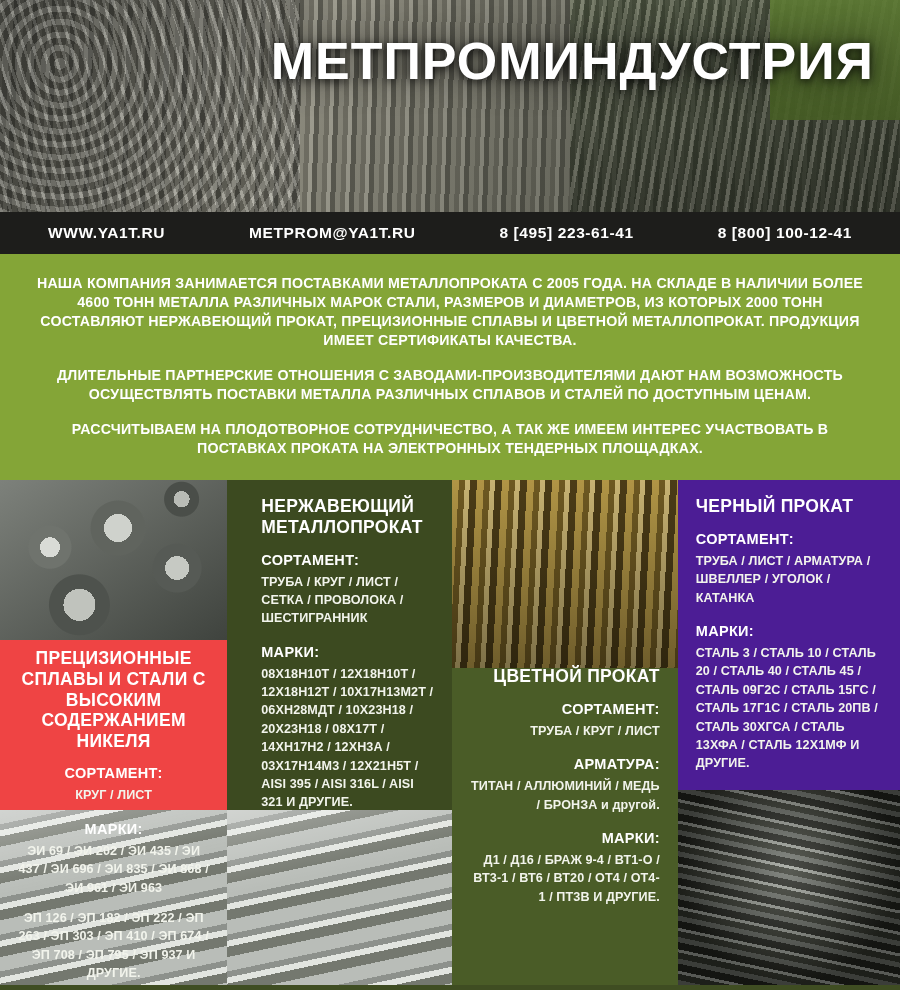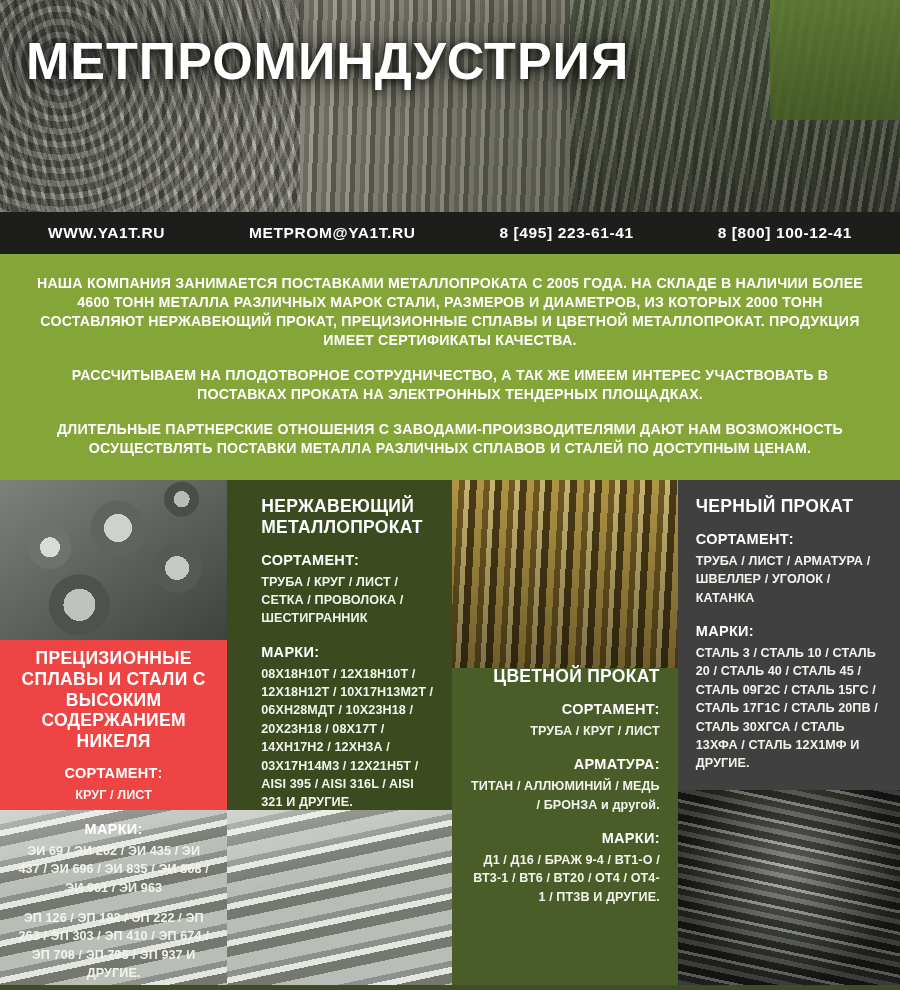--- a/index.html
+++ b/index.html
@@ -65,21 +65,21 @@
     position: absolute;
     right: 0; top: 0;
     width: 130px; height: 120px;
     background: linear-gradient(180deg, #5d7a33, #465d24);
     opacity: .9;
   }
   .hero-title-wrap {
     position: absolute;
     left: 0; right: 0;
     top: 28px;
-    text-align: left;
+    text-align: right;
   }
   .hero-title {
     display: inline-block;
     margin: 0;
     padding: 6px 26px 10px;
     color: #ffffff;
     font-size: 52px;
     line-height: 1.05;
     font-weight: bold;
     letter-spacing: 1px;
@@ -125,21 +125,21 @@
   .columns {
     display: flex;
     width: 900px;
     height: 505px;
     background: #3f4d22;
   }
   .col { position: relative; overflow: hidden; }
   .col-1 { width: 228px; background: #ef4444; }
   .col-2 { width: 209px; background: #3c4a20; padding-left: 16px; }
   .col-3 { width: 227px; background: #4a5c27; }
-  .col-4 { width: 223px; background: #404040; }
+  .col-4 { width: 223px; background: #4c1d95; }
 
   
   .photo {
     position: absolute;
     left: 0; right: 0;
     overflow: hidden;
   }
   .ph-pipes {
     top: 0; height: 160px;
     background:
@@ -243,22 +243,22 @@
 
   <div class="contact-bar">
     <span class="contact-item">WWW.YA1T.RU</span>
     <span class="contact-item">METPROM@YA1T.RU</span>
     <span class="contact-item">8 [495] 223-61-41</span>
     <span class="contact-item">8 [800] 100-12-41</span>
   </div>
 
   <div class="intro">
     <p>НАША КОМПАНИЯ ЗАНИМАЕТСЯ ПОСТАВКАМИ МЕТАЛЛОПРОКАТА С 2005 ГОДА. НА СКЛАДЕ В НАЛИЧИИ БОЛЕЕ 4600 ТОНН МЕТАЛЛА  РАЗЛИЧНЫХ МАРОК СТАЛИ, РАЗМЕРОВ И ДИАМЕТРОВ, ИЗ КОТОРЫХ 2000 ТОНН СОСТАВЛЯЮТ НЕРЖАВЕЮЩИЙ ПРОКАТ, ПРЕЦИЗИОННЫЕ СПЛАВЫ И ЦВЕТНОЙ МЕТАЛЛОПРОКАТ. ПРОДУКЦИЯ ИМЕЕТ СЕРТИФИКАТЫ КАЧЕСТВА.</p>
+    <p>ДЛИТЕЛЬНЫЕ ПАРТНЕРСКИЕ ОТНОШЕНИЯ С ЗАВОДАМИ-ПРОИЗВОДИТЕЛЯМИ ДАЮТ НАМ ВОЗМОЖНОСТЬ ОСУЩЕСТВЛЯТЬ ПОСТАВКИ МЕТАЛЛА РАЗЛИЧНЫХ СПЛАВОВ И СТАЛЕЙ ПО ДОСТУПНЫМ ЦЕНАМ.</p>
     <p>РАССЧИТЫВАЕМ НА ПЛОДОТВОРНОЕ СОТРУДНИЧЕСТВО, А ТАК ЖЕ ИМЕЕМ ИНТЕРЕС УЧАСТВОВАТЬ В ПОСТАВКАХ ПРОКАТА НА ЭЛЕКТРОННЫХ ТЕНДЕРНЫХ ПЛОЩАДКАХ.</p>
-    <p>ДЛИТЕЛЬНЫЕ ПАРТНЕРСКИЕ ОТНОШЕНИЯ С ЗАВОДАМИ-ПРОИЗВОДИТЕЛЯМИ ДАЮТ НАМ ВОЗМОЖНОСТЬ ОСУЩЕСТВЛЯТЬ ПОСТАВКИ МЕТАЛЛА РАЗЛИЧНЫХ СПЛАВОВ И СТАЛЕЙ ПО ДОСТУПНЫМ ЦЕНАМ.</p>
   </div>
 
   <div class="columns">
 
     <div class="col col-1">
       <div class="photo ph-pipes"></div>
       <div class="photo ph-sheets"></div>
       <div class="block centered" style="padding-top:168px;">
         <h2 class="cat-title">ПРЕЦИЗИОННЫЕ СПЛАВЫ И СТАЛИ С ВЫСОКИМ СОДЕРЖАНИЕМ НИКЕЛЯ</h2>
         <div class="sub-head">СОРТАМЕНТ:</div>

